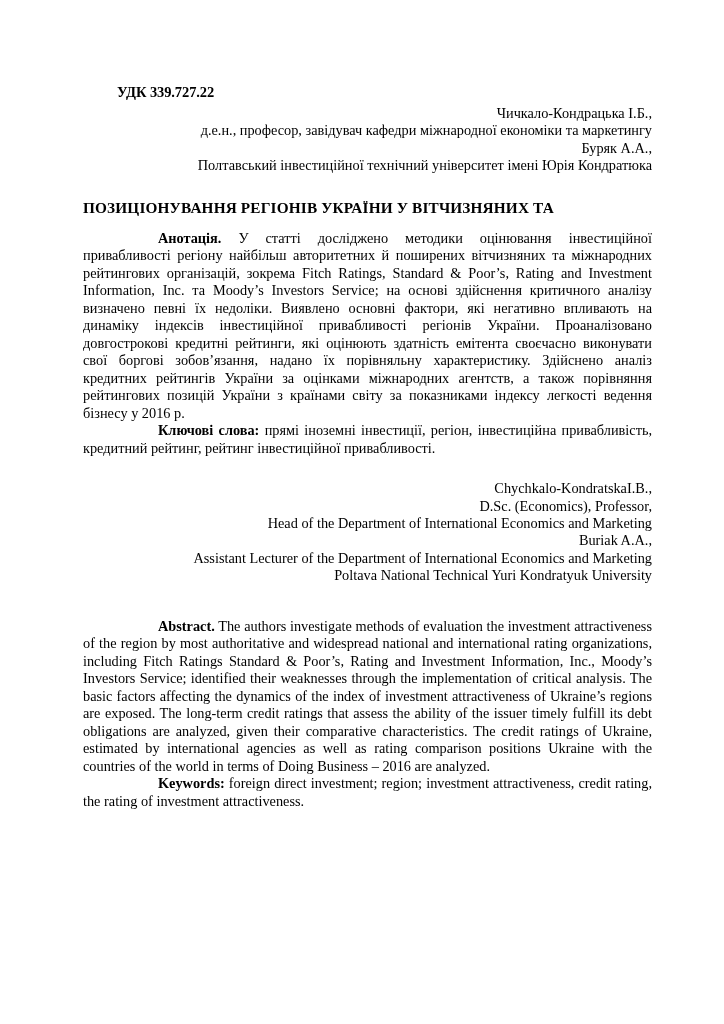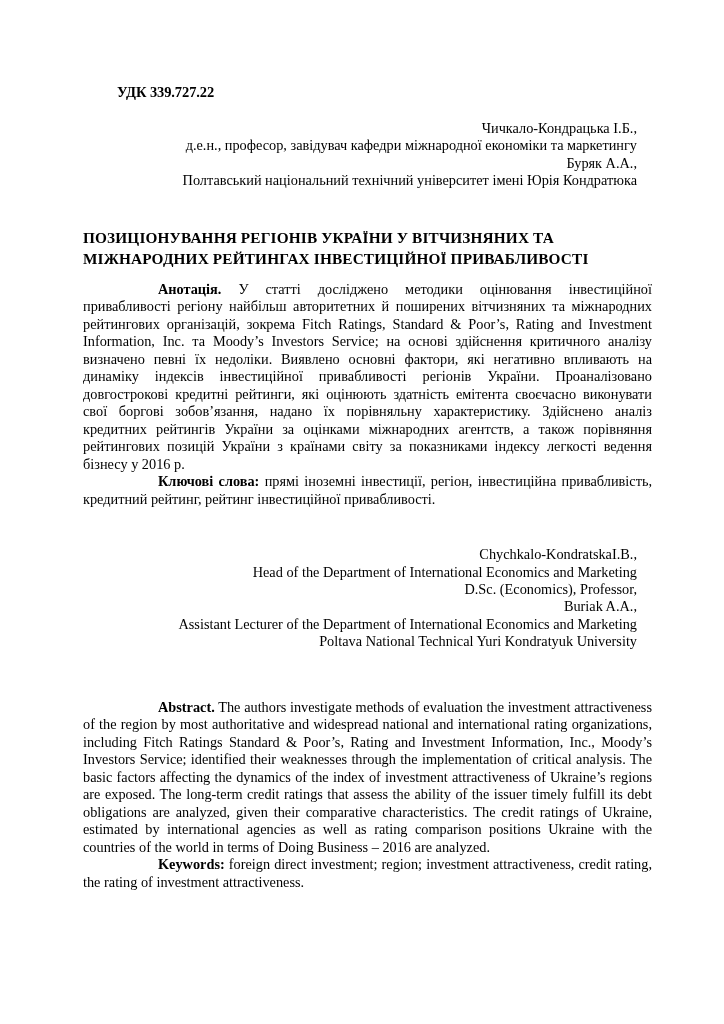--- a/index.html
+++ b/index.html
@@ -31,21 +31,21 @@
     font-size: 14.5px;
     font-weight: bold;
     margin: 0 0 3px 0;
     padding-left: 34px;
     letter-spacing: -0.1px;
   }
   .byline {
     text-align: right;
     font-size: 14.3px;
     line-height: 17.4px;
-    margin: 15px;
+    margin: 0;
   }
   .byline .ln { display: block; }
 
   .doc-title {
     font-weight: bold;
     font-size: 15.3px;
     line-height: 21px;
     margin: 0;
     letter-spacing: 0.15px;
   }
@@ -82,48 +82,47 @@
     <div>
 
       <p class="udc">УДК 339.727.22</p>
 
       <div class="sp-byline-gap"></div>
 
       <div class="byline">
         <span class="ln">Чичкало-Кондрацька І.Б.,</span>
         <span class="ln">д.е.н., професор, завідувач кафедри міжнародної економіки та маркетингу</span>
         <span class="ln">Буряк А.А.,</span>
-        <span class="ln">Полтавський національний технічний університет імені Юрія Кондратюка</span>
+        <span class="ln">Полтавський інвестиційної технічний університет імені Юрія Кондратюка</span>
       </div>
 
       <div class="sp-title-before"></div>
 
       <h1 class="doc-title">
         <span class="ln">ПОЗИЦІОНУВАННЯ РЕГІОНІВ УКРАЇНИ У ВІТЧИЗНЯНИХ ТА</span>
-        <span class="ln">МІЖНАРОДНИХ РЕЙТИНГАХ ІНВЕСТИЦІЙНОЇ ПРИВАБЛИВОСТІ</span>
       </h1>
 
       <div class="sp-title-after"></div>
 
       <p class="para"><span class="lead">Анотація.</span><span> У статті досліджено методики оцінювання інвестиційної привабливості регіону найбільш авторитетних й поширених вітчизняних та міжнародних рейтингових організацій, зокрема Fitch Ratings, Standard &amp; Poor’s, Rating and Investment Information, Inc. та Moody’s Investors Service; на основі здійснення критичного аналізу визначено певні їх недоліки. Виявлено основні фактори, які негативно впливають на динаміку індексів інвестиційної привабливості регіонів України. Проаналізовано довгострокові кредитні рейтинги, які оцінюють здатність емітента своєчасно виконувати свої боргові зобов’язання, надано їх порівняльну характеристику. Здійснено аналіз кредитних рейтингів України за оцінками міжнародних агентств, а також порівняння рейтингових позицій України з країнами світу за показниками індексу легкості ведення бізнесу у 2016 р.</span></p>
 
       <p class="para"><span class="lead">Ключові слова:</span><span> прямі іноземні інвестиції, регіон, інвестиційна привабливість, кредитний рейтинг, рейтинг інвестиційної привабливості.</span></p>
     </div>
 
     <div class="sp-section-gap"></div>
 
     <div>
 
 
       <div class="sp-byline-gap"></div>
 
       <div class="byline">
         <span class="ln">Chychkalo-KondratskaI.B.,</span>
+        <span class="ln">D.Sc. (Economics), Professor,</span>
         <span class="ln">Head of the Department of International Economics and Marketing</span>
-        <span class="ln">D.Sc. (Economics), Professor,</span>
         <span class="ln">Buriak A.A.,</span>
         <span class="ln">Assistant Lecturer of the Department of International Economics and Marketing</span>
         <span class="ln">Poltava National Technical Yuri Kondratyuk University</span>
       </div>
 
       <div class="sp-en-title-before"></div>
 
 
       <div class="sp-en-title-after"></div>
 

